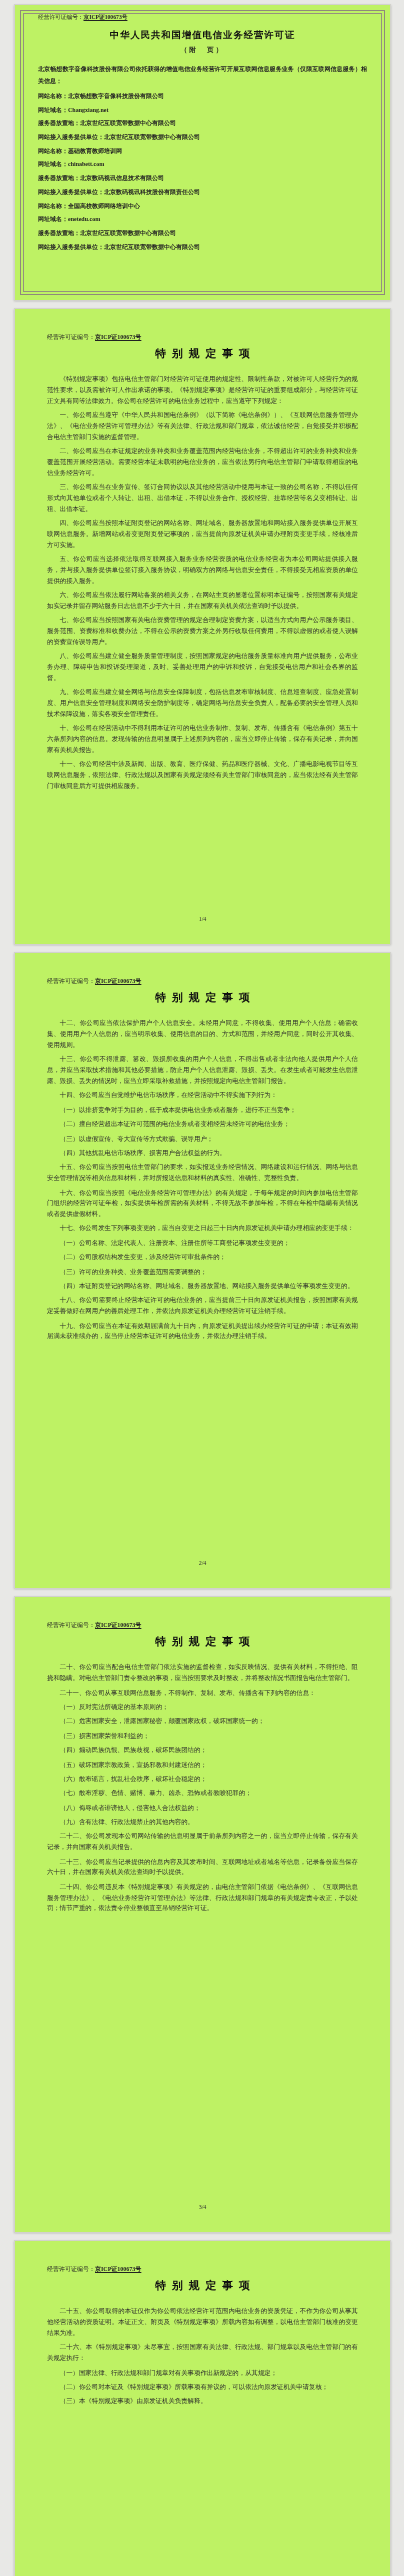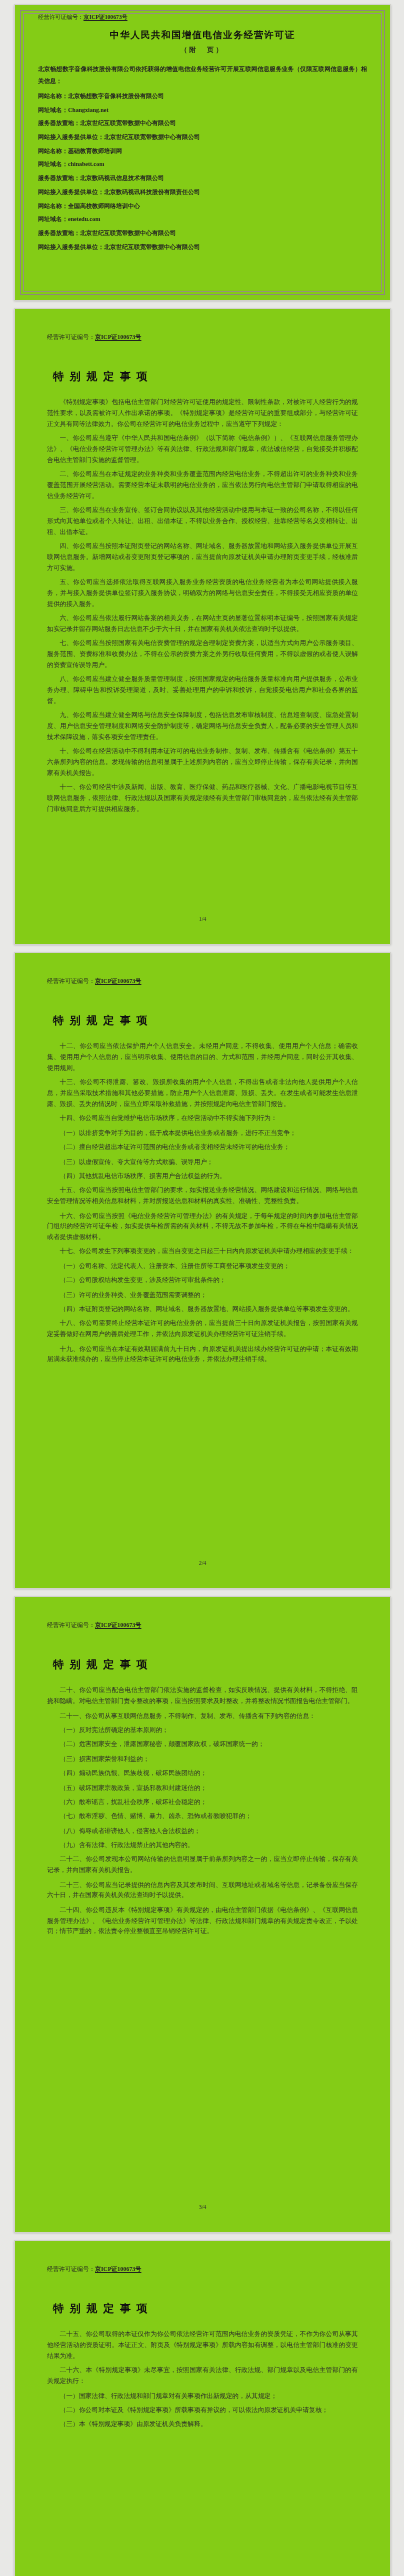--- a/index.html
+++ b/index.html
@@ -1,18 +1,18 @@
 <!DOCTYPE html>
 <html style="font-size:8.2px"><head>
 <meta charset="utf-8">
 <style>
   html,body{margin:0;padding:0;background:#e8e8e6;}
   .stage{position:relative;width:405px;height:2873px;margin:0 auto;background:#e8e8e6;overflow:hidden;
          font-family:"Liberation Serif","DejaVu Serif",serif;}
-  .page{position:absolute;left:14px;width:377px;background:#84cc16;border:0.5px solid #d2d2cc;
+  .page{position:absolute;left:14px;width:377px;background:#bef264;border:0.5px solid #d2d2cc;
         box-sizing:border-box;box-shadow:0 0.5px 2.1px rgba(0,0,0,.22);}
 
   
   .cert{top:4.1px;height:297px;}
   .cert-frame{position:absolute;inset:5.2px;border:0.5px solid #8f887c;}
   .cert-frame::before{content:"";position:absolute;inset:1.5px;border:1px solid #96907f;}
   .cert-inner{position:absolute;inset:9.3px 23px;color:#1d1d1d;}
   .cert-no{font-size:5.7px;color:#222;}
   .cert-no .num{font-weight:bold;text-decoration:underline;}
   .cert-title{margin-top:6.2px;text-align:center;font-size:9.3px;font-weight:bold;letter-spacing:1px;color:#101010;}
@@ -23,21 +23,21 @@
   .cert-lines > div{line-height:13.7px;white-space:nowrap;overflow:hidden;}
 
   
   .prov{padding:24px 32px 0 32px;box-sizing:border-box;color:#2b2b2b;}
   .p1{top:308px;height:637px;}
   .p2{top:952px;height:637px;}
   .p3{top:1596px;height:637px;}
   .p4{top:2240px;height:630px;}
   .prov-no{font-size:6px;color:#222;}
   .prov-no .num{font-weight:bold;text-decoration:underline;}
-  .prov-title{margin-top:28px;font-size:10.8px;font-weight:bold;letter-spacing:.55em;text-indent:.55em;color:#111;}
+  .prov-title{margin-top:5px;text-align:center;font-size:10.8px;font-weight:bold;letter-spacing:.55em;text-indent:.55em;color:#111;}
   .prov-body{margin-top:13.4px;}
   .prov-body > div{font-size:6.4px;line-height:10.8px;text-align:justify;text-indent:2em;margin:0 0 3.6px 0;}
   .page-num{position:absolute;left:0;right:0;bottom:21.6px;text-align:center;font-size:6px;color:#333;}
 </style>
 </head>
 <body>
 
 <div class="stage">
 
   <div class="page cert">

